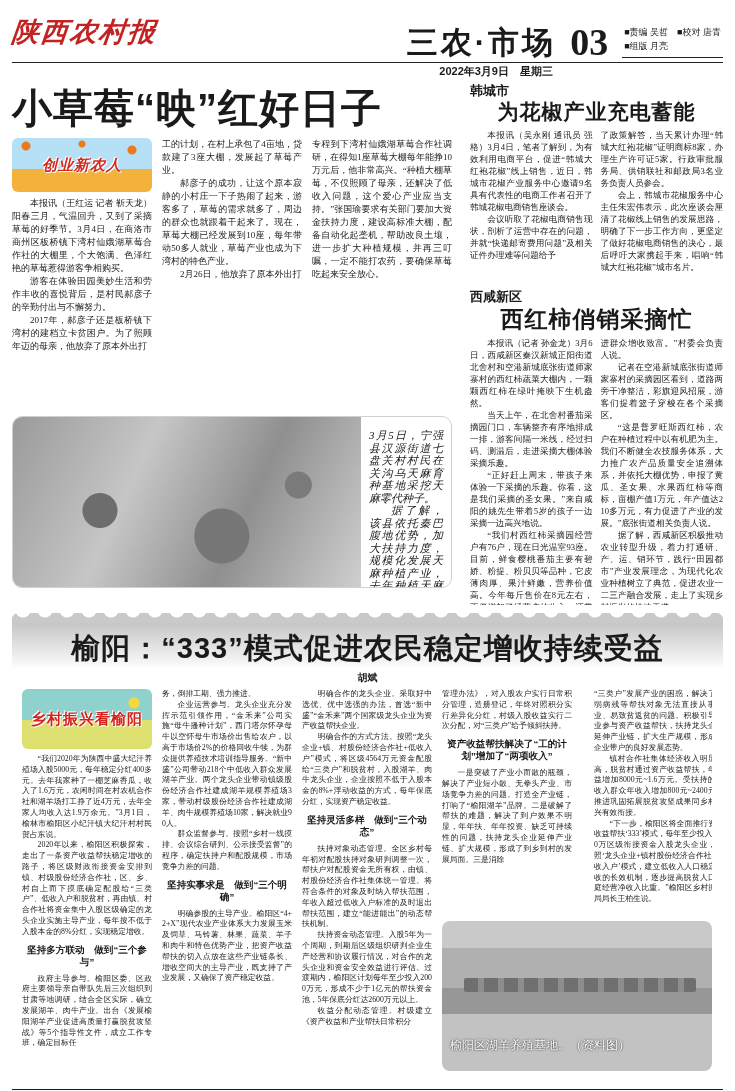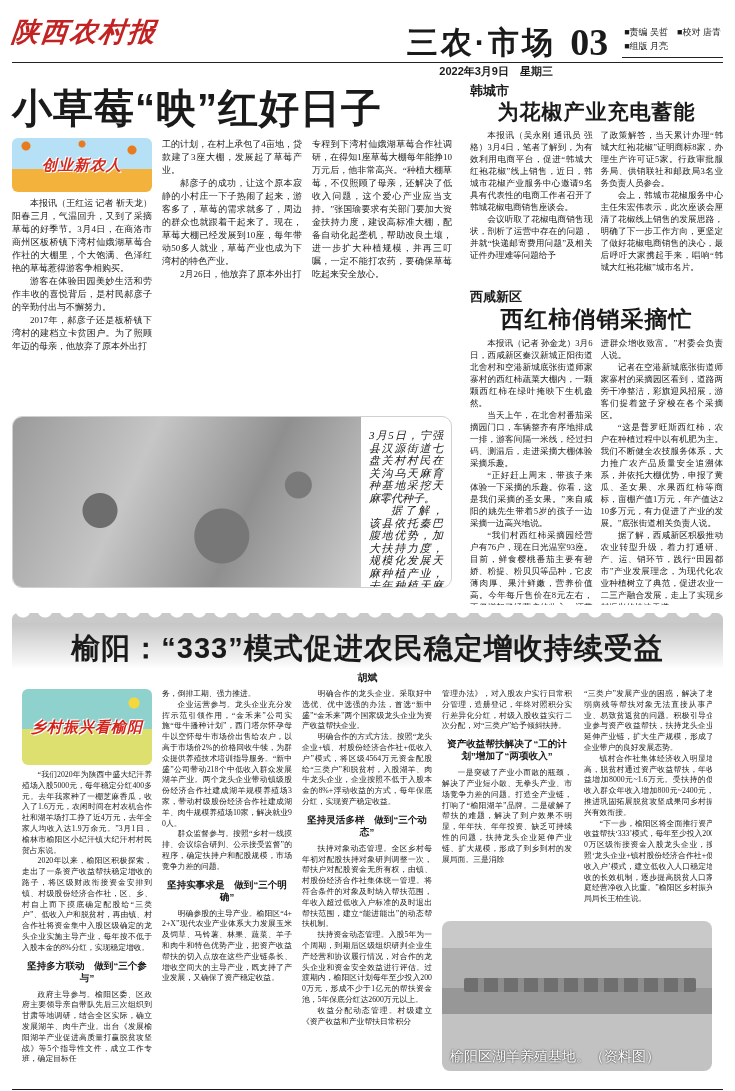--- a/index.html
+++ b/index.html
@@ -63,36 +63,36 @@
   .scallop{height:10px;background-color:#c9c9c9;
         background-image:radial-gradient(circle at 11px -3px,#fff 7px,transparent 8px);
         background-size:22px 10px;background-repeat:repeat-x;border-radius:6px 6px 0 0;}
   .band{background:linear-gradient(#c6c6c6,#f5f5f5 85%,#fff);padding:6px 0 2px;}
   .headline-b{margin:0;text-align:center;font-family:"Liberation Sans","DejaVu Sans",sans-serif;
         font-weight:900;font-size:29px;line-height:38px;letter-spacing:1px;}
   .byline{text-align:center;font-size:10px;font-weight:bold;height:18px;line-height:18px;}
   .cols5{display:flex;gap:10px;padding:2px 10px 0;height:388px;overflow:hidden;}
   .cols5 .col{width:130px;flex:none;overflow:hidden;}
   .col-wide{width:270px;flex:none;display:flex;flex-direction:column;}
-  .cols2in{display:flex;gap:12px;height:226px;overflow:hidden;}
+  .cols2in{display:flex;gap:22px;height:226px;overflow:hidden;}
   .cols2in .col{width:130px;flex:none;overflow:hidden;}
   .bot-body p{font-size:7.8px;line-height:10.8px;}
   .subhead{font-family:"Liberation Sans","DejaVu Sans",sans-serif;font-weight:900;font-size:9.6px;
         line-height:12px;text-align:center;margin:6px 0;}
-  .banner-b{height:76px;background:
+  .banner-b{height:60px;background:
         radial-gradient(circle 5px at 112px 14px,#f5d93c 5px,transparent 6px),
-        linear-gradient(#8fd2cd 0 52%,#dde06e 52% 100%); font-style: italic;}
+        linear-gradient(#8fd2cd 0 52%,#dde06e 52% 100%);}
   .banner-b span{color:#d4231c;font-weight:900;font-size:15px;letter-spacing:1px;
         font-family:"Liberation Sans","DejaVu Sans",sans-serif;
         text-shadow:0 0 2px #fff,1px 1px 0 #fff,-1px -1px 0 #fff;}
   .photo-b{margin-top:6px;height:150px;border-radius:8px;position:relative;overflow:hidden;background:
         linear-gradient(#c9c9c9 0 18%,#b0b0b0 18% 45%,#979797 45% 62%,#c2c2c2 62% 100%);}
   .photo-b::before{content:"";position:absolute;left:8%;right:6%;top:38%;height:14px;background:
         repeating-linear-gradient(90deg,#6f6f6f 0 14px,#8d8d8d 14px 20px);border-radius:2px;}
-  .photo-caption-overlay{position:absolute;left:8px;bottom:5px;color:#fff;font-size:14px;
+  .photo-caption-overlay{position:absolute;left:8px;bottom:17px;color:#fff;font-size:12px;
         text-shadow:0 0 2px #000;}
   .bottom-rule{margin-top:12px;border-top:1px solid #1a1a1a;border-bottom:3px solid #1a1a1a;height:3px;}
 </style>
 </head>
 <body>
 
 <div class="page">
 
   <header class="masthead">
     <div class="logo">陕西农村报</div>

